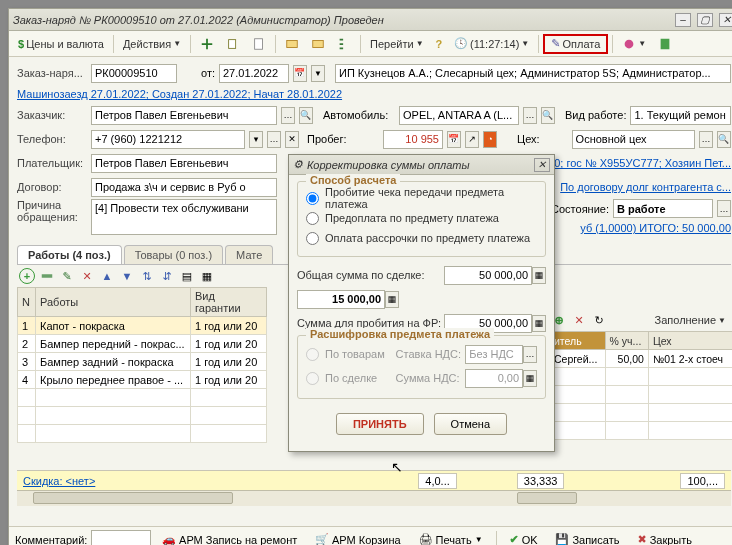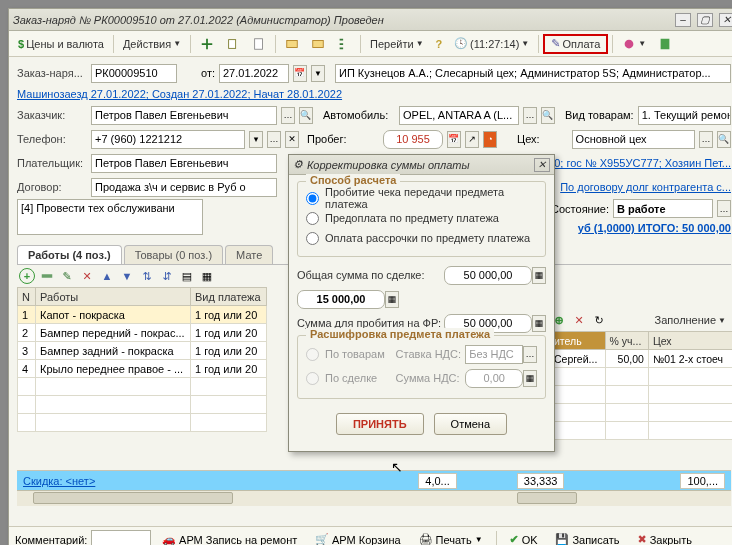--- a/index.html
+++ b/index.html
@@ -10,34 +10,34 @@
   .tbtn { width: 16px; height: 14px; border: 1px solid #999; background: #eee; display: flex; align-items: center; justify-content: center; font-size: 10px; cursor: pointer; }
   .toolbar { height: 26px; background: #f7f7ef; border-bottom: 1px solid #ccc9b8; display: flex; align-items: center; padding: 0 4px; gap: 2px; }
   .tbtn2 { height: 20px; padding: 0 4px; display: flex; align-items: center; border: 1px solid transparent; cursor: pointer; color: #333; gap: 2px; }
   .tsep { width: 1px; height: 18px; background: #cccab8; margin: 0 2px; }
   .icon { width: 14px; height: 14px; display: inline-block; }
   .payment-btn { border: 2px solid #d00000 !important; padding: 2px 6px; }
   .form { padding: 4px 8px 0 8px; }
   .row { display: flex; align-items: center; height: 24px; gap: 4px; }
   .label { color: #444; width: 70px; }
   .input { border: 1px solid #b0b0a0; background: #fff; height: 19px; padding: 0 3px; display: flex; align-items: center; overflow: hidden; white-space: nowrap; }
-  .input.num { justify-content: center; border-radius: 7px; }
+  .input.num { justify-content: flex-end; }
   .link { color: #0050c0; text-decoration: underline; cursor: pointer; }
   .tabs { display: flex; border-bottom: 1px solid #bbb; margin-top: 6px; }
   .tab { padding: 3px 10px; border: 1px solid #bbb; border-bottom: none; background: #ece9da; margin-right: 2px; border-radius: 4px 4px 0 0; cursor: pointer; color: #555; }
   .tab.active { background: #fff; font-weight: bold; color: #333; }
   .grid-toolbar { height: 22px; display: flex; align-items: center; gap: 4px; padding: 2px; }
   .gbtn { width: 16px; height: 16px; display: flex; align-items: center; justify-content: center; cursor: pointer; }
   table.grid { border-collapse: collapse; width: 100%; background: #fff; }
   table.grid th { background: #ece9da; border: 1px solid #c8c5b4; padding: 2px 4px; font-weight: normal; color: #333; text-align: left; height: 18px; }
   table.grid td { border: 1px solid #dcdacb; padding: 2px 4px; height: 18px; white-space: nowrap; overflow: hidden; }
   .selrow td { background: #fff4cf; }
   .selhead { background: #c2933a !important; color: #fff !important; }
   .selblue td { background: #3b73c6; color: #fff; }
-  .footer-row { background: #7dd3fc; border-top: 1px solid #c8c5b4; padding: 2px 6px; display: flex; align-items: center; height: 20px; }
+  .footer-row { background: #fef9c3; border-top: 1px solid #c8c5b4; padding: 2px 6px; display: flex; align-items: center; height: 20px; }
   .footer-row .seg { border: 1px solid #c8c5b4; background: #fff; padding: 1px 6px; margin-left: 6px; }
   .scrollbar { height: 16px; background: #ece9da; border-top: 1px solid #c0bda8; position: relative; }
   .scroll-thumb { position: absolute; height: 12px; top: 1px; background: #d8d5c4; border: 1px solid #b0ad98; border-radius: 2px; }
   .actionbar { position: absolute; bottom: 0; left: 0; right: 0; height: 26px; background: #f7f7ef; border-top: 1px solid #ccc9b8; display: flex; align-items: center; padding: 0 6px; gap: 4px; }
   .abtn { height: 20px; padding: 0 6px; border: 1px solid transparent; display: flex; align-items: center; gap: 3px; cursor: pointer; }
   
   .dialog { position: absolute; left: 279px; top: 145px; width: 267px; border: 1px solid #8a8a7a; background: #f4f4ed; box-shadow: 3px 3px 6px rgba(0,0,0,.3); }
   .dlg-title { height: 20px; background: linear-gradient(#e4e4da,#d8d8cc); border-bottom: 1px solid #b0b0a0; display: flex; align-items: center; padding: 0 4px; font-style: italic; color: #333; }
   .dlg-title .close { margin-left: auto; width: 16px; height: 14px; border: 1px solid #999; display: flex; align-items: center; justify-content: center; cursor: pointer; font-size: 10px; }
   .dlg-body { padding: 6px 8px; }
@@ -172,21 +172,21 @@
           <span>Петров Павел Евгеньевич</span>
         </div>
       <div class="mini">…</div>
       <div class="mini">🔍</div>
       <span style="width:72px;margin-left:6px">Автомобиль:</span>
       <div class="input" style="width:120px">
           <span>OPEL, ANTARA A (L...</span>
         </div>
       <div class="mini">…</div>
       <div class="mini">🔍</div>
-      <span style="margin-left:6px">Вид товарам:</span>
+      <span style="margin-left:6px">Вид работе:</span>
       <div class="input" style="flex:1">
           <span>1. Текущий ремон</span>
         </div>
     </div>
 
     <div class="row">
       <span class="label">Телефон:</span>
       <div class="input" style="width:154px">
           <span>+7 (960) 1221212</span>
         </div>
@@ -220,33 +220,34 @@
     <div class="row">
       <span class="label">Договор:</span>
       <div class="input" style="width:186px">
           <span>Продажа з\ч и сервис в Руб о</span>
         </div>
       <span style="flex:1"></span>
       <span class="link">По договору долг контрагента с...</span>
     </div>
 
     <div class="row" style="align-items:flex-start;height:40px">
+      <span class="label" style="line-height:12px">Причина обращения:</span>
       <div class="input" style="width:186px;height:36px;align-items:flex-start;padding-top:2px">
           <span>[4] Провести тех обслуживани</span>
         </div>
       <span style="flex:1"></span>
       <div style="display:flex;flex-direction:column;align-items:flex-end;gap:4px">
         <div style="display:flex;align-items:center;gap:4px">
           <span>Состояние:</span>
           <div class="input" style="width:100px;font-weight:bold">
               <span>В работе</span>
             </div>
           <div class="mini">…</div>
         </div>
-        <span class="link" style="font-weight:bold">уб (1,0000) ИТОГО: 50 000,00</span>
+        <span class="link" style="font-weight:normal">уб (1,0000) ИТОГО: 50 000,00</span>
       </div>
     </div>
 
     <div class="tabs">
       <div class="tab active">Работы (4 поз.)</div>
       <div class="tab">Товары (0 поз.)</div>
       <div class="tab">Мате</div>
     </div>
 
     <div class="grid-toolbar">
@@ -265,21 +266,21 @@
       <div class="gbtn">▤</div>
       <div class="gbtn">▦</div>
     </div>
 
     <div style="width:250px">
       <table class="grid">
         <tbody>
             <tr>
           <th style="width:18px">N</th>
           <th>Работы</th>
-          <th style="width:76px">Вид платежа</th>
+          <th style="width:76px">Вид гарантии</th>
         </tr>
         <tr class="selrow">
           <td>1</td>
               <td>Капот - покраска</td>
               <td>1 год или 20</td>
         </tr>
         <tr>
           <td>2</td>
               <td>Бампер передний - покрас...</td>
               <td>1 год или 20</td>

